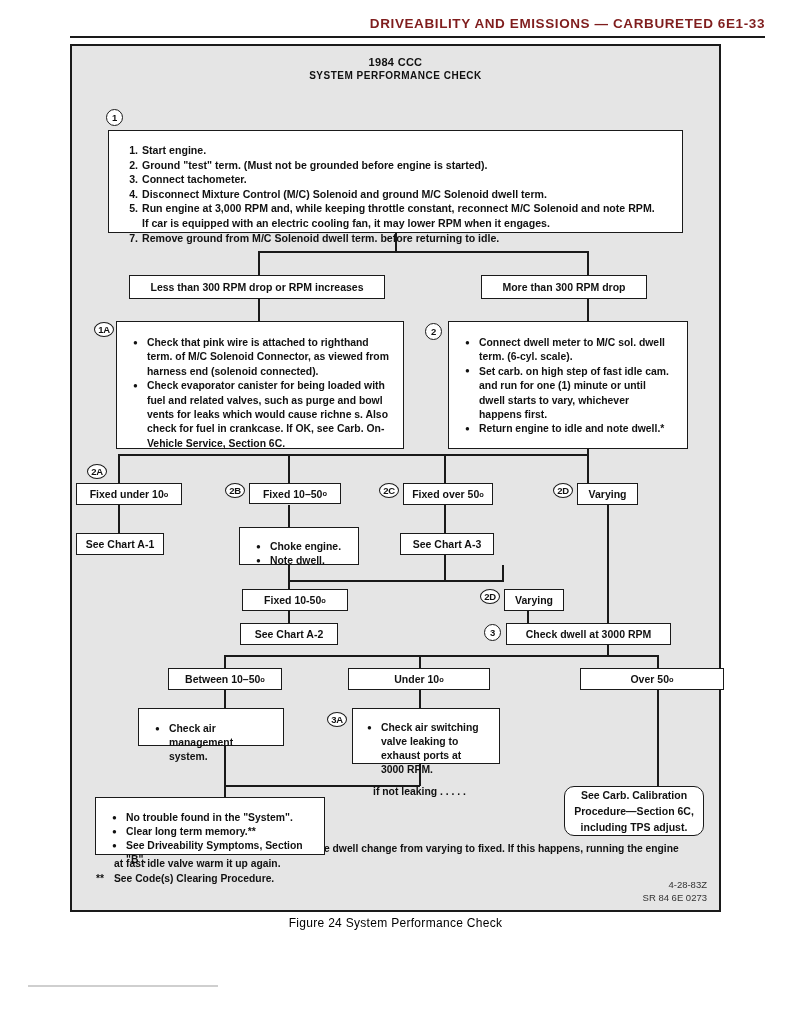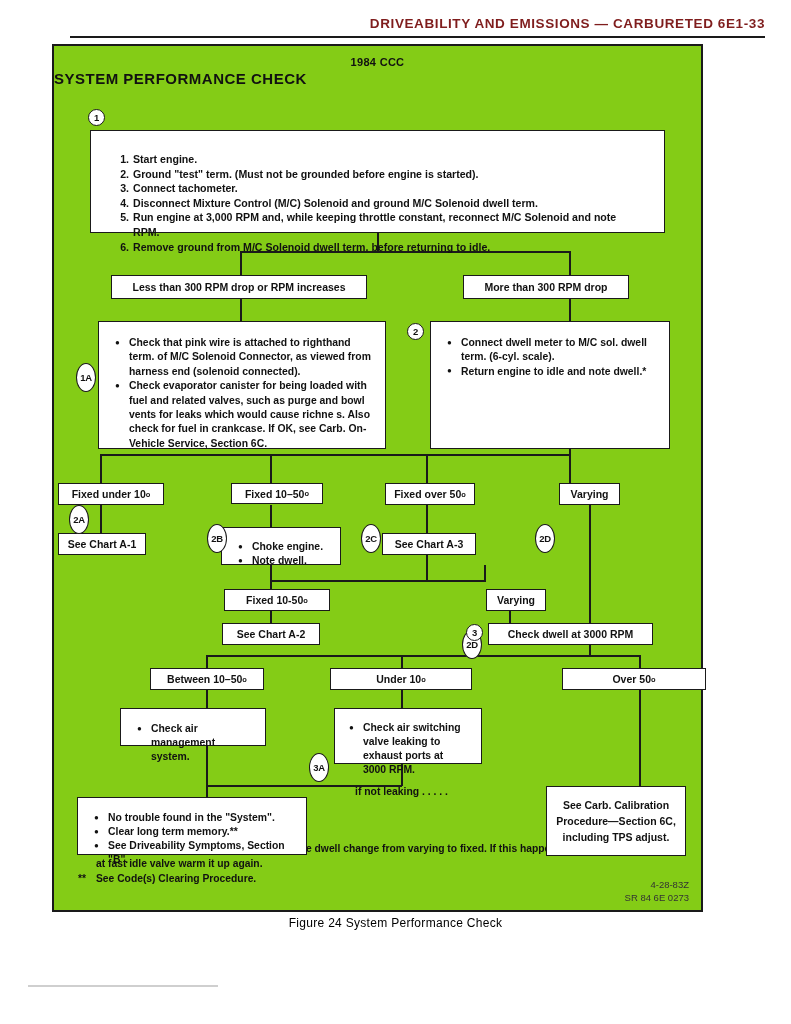--- a/index.html
+++ b/index.html
@@ -27,35 +27,35 @@
   }
   #header-rule {
     position: absolute;
     left: 70px; right: 26px; top: 36px;
     height: 2px; background: #1a1a1a;
   }
 
   
   #figure-frame {
     position: absolute;
-    left: 52px; top: 44px;
+    left: 70px; top: 44px;
     width: 651px; height: 868px;
     border: 2px solid #1a1a1a;
-    background: #84cc16;
+    background: #e5e5e5;
   }
 
   
   .fig-title-1 {
     position: absolute; left: 0; right: 0; top: 10px;
     text-align: center; font-size: 11px; font-weight: bold;
     letter-spacing: .3px;
   }
   .fig-title-2 {
     position: absolute; left: 0; right: 0; top: 24px;
-    text-align: left; font-size: 15px; font-weight: bold;
+    text-align: center; font-size: 10px; font-weight: bold;
     letter-spacing: .5px;
   }
 
   
   .box {
     position: absolute;
     border: 1.6px solid #1a1a1a;
     background: #fff;
     font-size: 10.5px;
     font-weight: bold;
@@ -80,25 +80,25 @@
     position: absolute;
     border: 1.6px solid #1a1a1a;
     border-radius: 50%;
     display: flex; align-items: center; justify-content: center;
     font-size: 9.5px; font-weight: bold;
     background: #fff;
     z-index: 4;
     letter-spacing: -0.2px;
   }
   .circ.c1 { width: 17px; height: 17px; }
-  .circ.c2 { width: 20px; height: 29px; margin-top: 41px; }
+  .circ.c2 { width: 20px; height: 15px; }
 
   
   ol.steps {
-    margin: 12px; padding: 9px 10px 8px 30px;
+    margin: 3px; padding: 9px 10px 8px 30px;
     list-style: none;
     counter-reset: s;
   }
   ol.steps li {
     position: relative;
     font-size: 10.6px; font-weight: bold;
     line-height: 14.6px;
     counter-increment: s;
     margin: 0;
   }
@@ -175,20 +175,21 @@
 
   <div class="circ c1" style="left:34px; top:63px;">1</div>
 
   <div class="box" style="left:36px; top:84px; width:575px; height:103px;">
     <ol class="steps">
       <li>Start engine.</li>
       <li>Ground "test" term. (Must not be grounded before engine is started).</li>
       <li>Connect tachometer.</li>
       <li>Disconnect Mixture Control (M/C) Solenoid and ground M/C Solenoid dwell term.</li>
       <li>Run engine at 3,000 RPM and, while keeping throttle constant, reconnect M/C Solenoid and note RPM.</li>
+      <li class="cont">If car is equipped with an electric cooling fan, it may lower RPM when it engages.</li>
       <li>Remove ground from M/C Solenoid dwell term. before returning to idle.</li>
     </ol>
   </div>
 
   <div class="line vline" style="left:323px; top:187px; height:18px;"></div>
   <div class="line hline" style="left:186px; top:205px; width:330px;"></div>
   <div class="line vline" style="left:186px; top:205px; height:25px;"></div>
   <div class="line vline" style="left:515px; top:205px; height:25px;"></div>
 
   <div class="box center" style="left:57px; top:229px; width:256px; height:24px;">
@@ -206,20 +207,21 @@
     <ul class="blist">
       <li>Check that pink wire is attached to righthand term. of M/C Solenoid Connector, as viewed from harness end (solenoid connected).</li>
       <li>Check evaporator canister for being loaded with fuel and related valves, such as purge and bowl vents for leaks which would cause richne s. Also check for fuel in crankcase. If OK, see Carb. On-Vehicle Service, Section 6C.</li>
     </ul>
   </div>
 
   <div class="circ c1" style="left:353px; top:277px;">2</div>
   <div class="box" style="left:376px; top:275px; width:240px; height:128px;">
     <ul class="blist">
       <li>Connect dwell meter to M/C sol. dwell term. (6-cyl. scale).</li>
+      <li>Set carb. on high step of fast idle cam. and run for one (1) minute or until dwell starts to vary, whichever happens first.</li>
       <li>Return engine to idle and note dwell.*</li>
     </ul>
   </div>
 
   <div class="line vline" style="left:515px; top:403px; height:50px;"></div>
   <div class="line hline" style="left:46px; top:408px; width:470px;"></div>
   <div class="line vline" style="left:46px; top:408px; height:29px;"></div>
   <div class="line vline" style="left:216px; top:408px; height:29px;"></div>
   <div class="line vline" style="left:372px; top:408px; height:29px;"></div>
   <div class="line vline" style="left:515px; top:408px; height:29px;"></div>
@@ -336,21 +338,21 @@
   <div class="line vline" style="left:152px; top:739px; height:12px;"></div>
 
   <div class="box thin" style="left:23px; top:751px; width:230px; height:58px;">
     <ul class="blist tight" style="padding:5px 4px 4px 22px;">
       <li>No trouble found in the "System".</li>
       <li>Clear long term memory.**</li>
       <li>See Driveability Symptoms, Section "B".</li>
     </ul>
   </div>
 
-  <div class="box center thin" style="left:492px; top:740px; width:140px; height:70px; flex-direction:column; line-height:16px;">
+  <div class="box center thin" style="left:492px; top:740px; width:140px; height:50px; flex-direction:column; line-height:16px;border-radius:10px;">
     <span>See Carb. Calibration</span>
     <span>Procedure—Section 6C,</span>
     <span>including TPS adjust.</span>
   </div>
 
   <div class="footnotes">
     <div class="fn-row">
       <span class="fn-mark">*</span>
       <span>Oxygen sensors may cool off at idle and the dwell change from varying to fixed.  If this happens, running the engine</span>
       <span class="ind">at fast idle valve warm it up again.</span>

